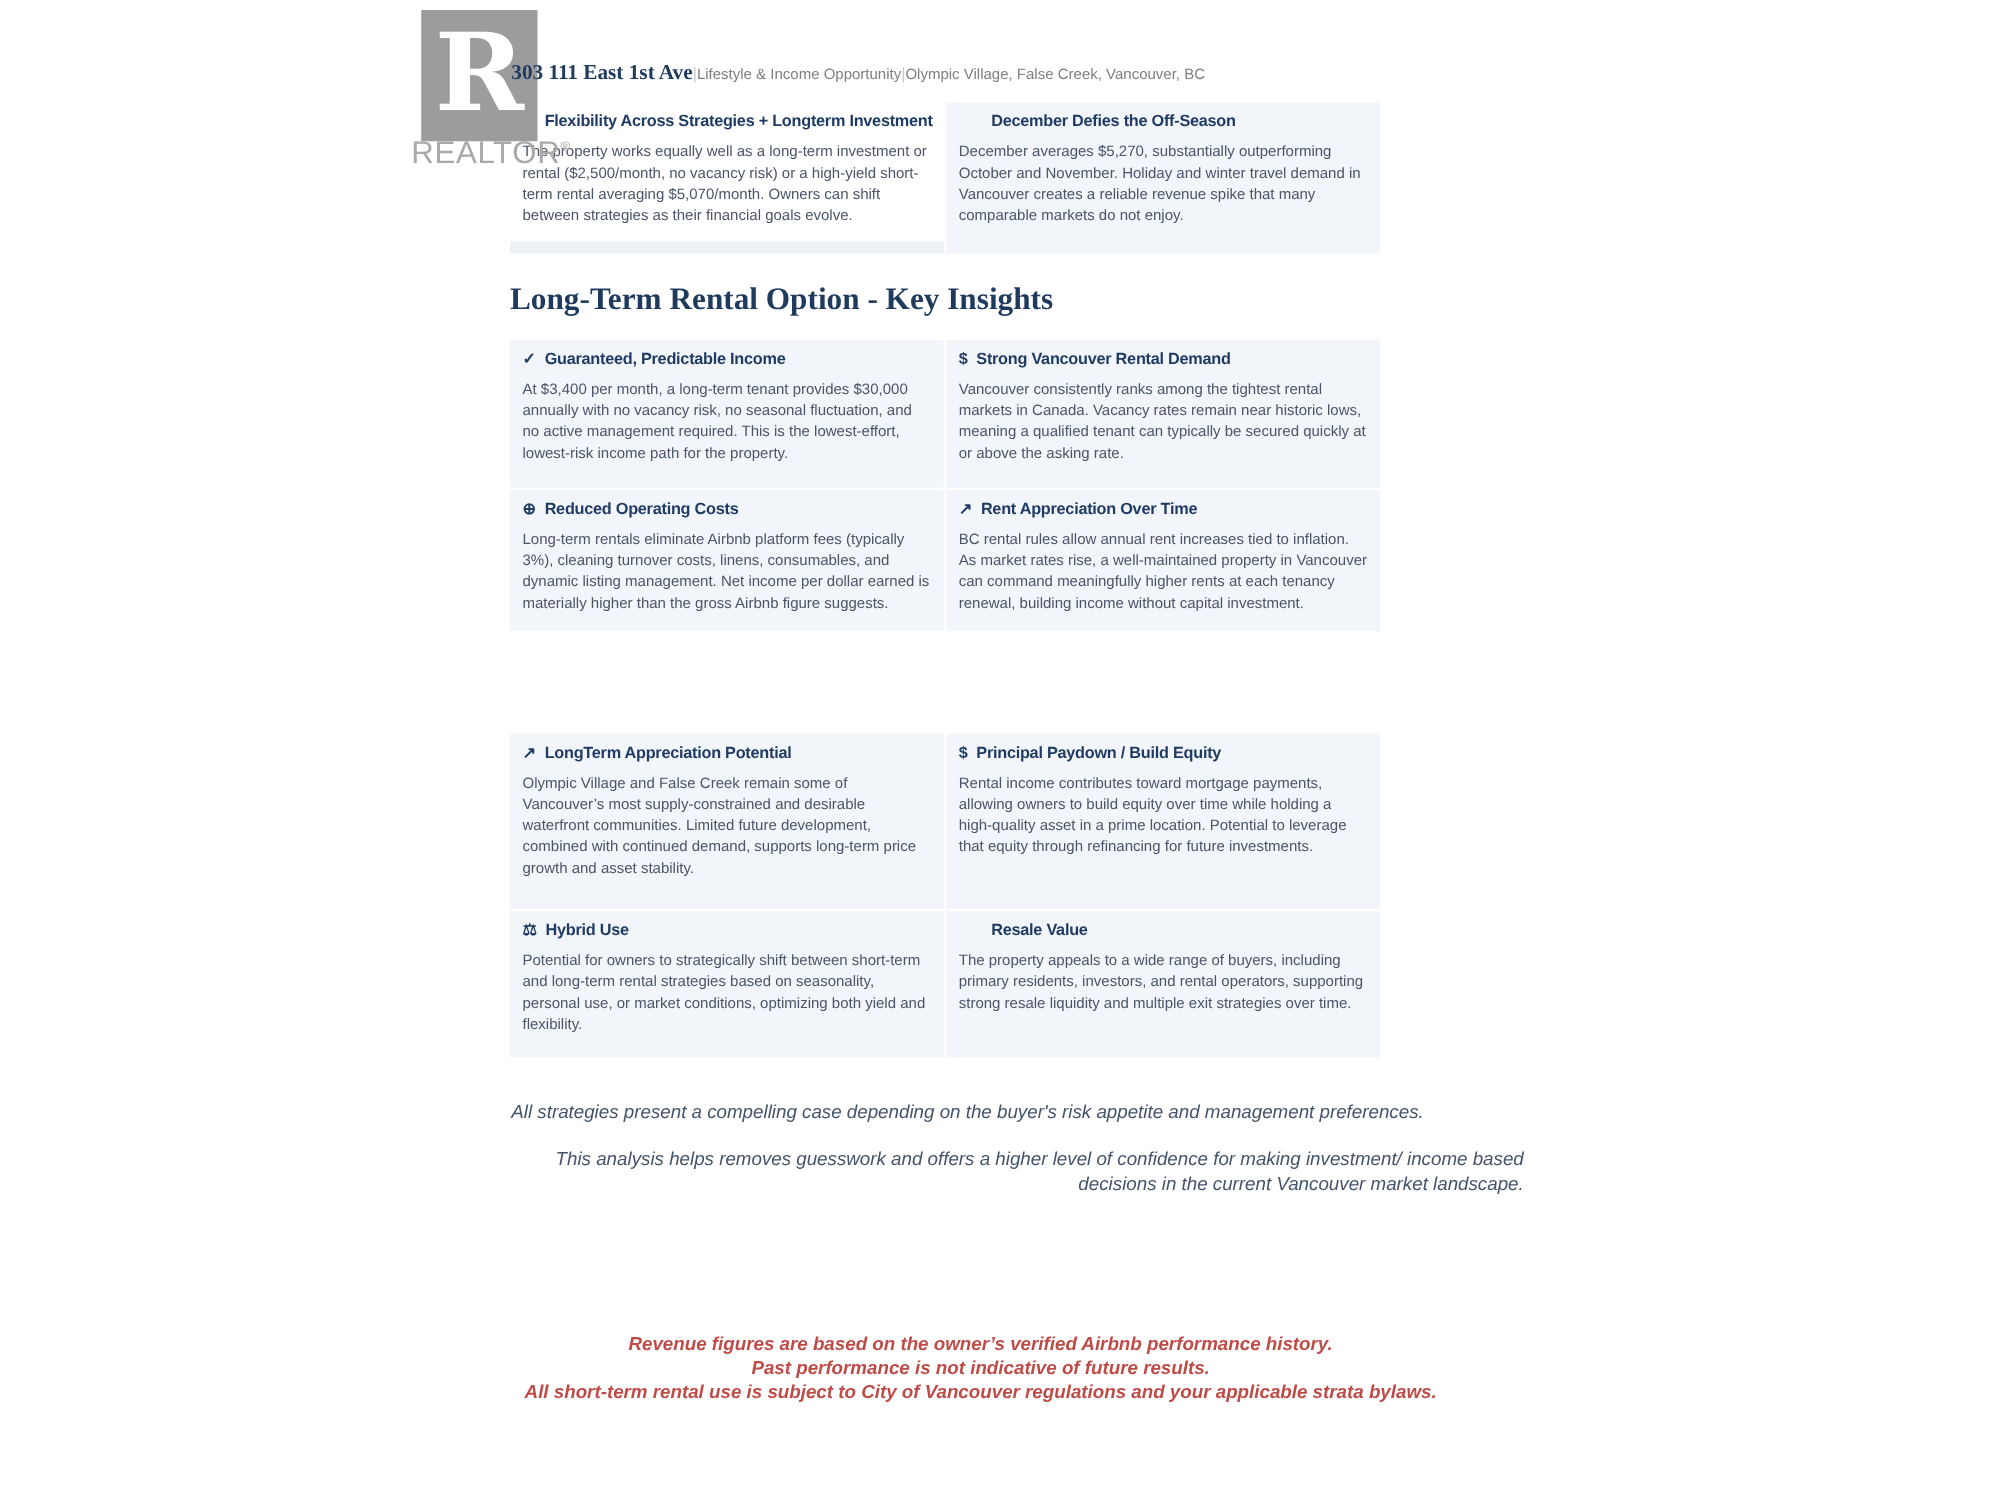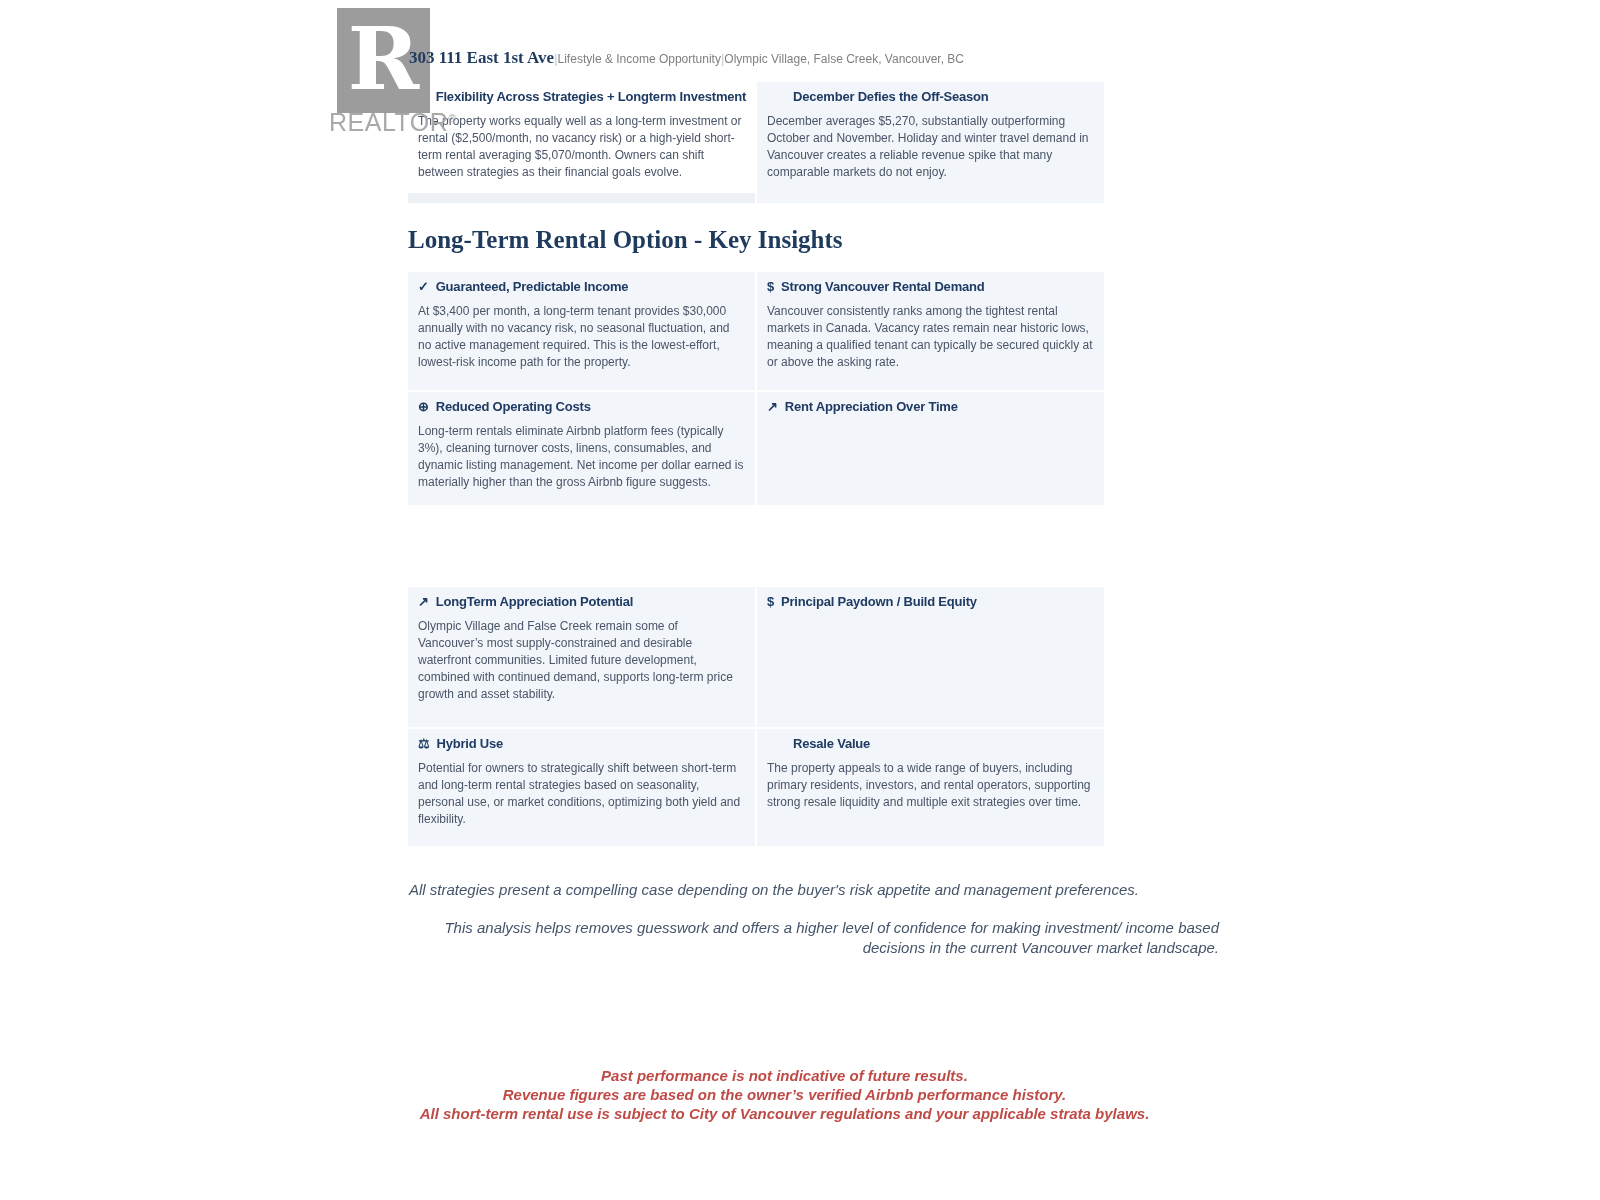--- a/index.html
+++ b/index.html
@@ -143,55 +143,57 @@
         <span class="icon">⊕</span>
         <span>Reduced Operating Costs</span>
       </div>
       <div class="body">Long-term rentals eliminate Airbnb platform fees (typically 3%), cleaning turnover costs, linens, consumables, and dynamic listing management. Net income per dollar earned is materially higher than the gross Airbnb figure suggests.</div>
     </div>
     <div class="card mh113">
       <div class="title">
         <span class="icon">↗</span>
         <span>Rent Appreciation Over Time</span>
       </div>
+      <div class="body">BC rental rules allow annual rent increases tied to inflation. As market rates rise, a well-maintained property in Vancouver can command meaningfully higher rents at each tenancy renewal, building income without capital investment.</div>
     </div>
   </div>
 
 
   <div class="grid" style="top:587px;">
     <div class="card mh140">
       <div class="title">
         <span class="icon">↗</span>
         <span>LongTerm Appreciation Potential</span>
       </div>
       <div class="body">Olympic Village and False Creek remain some of Vancouver’s most supply-constrained and desirable waterfront communities. Limited future development, combined with continued demand, supports long-term price growth and asset stability.</div>
     </div>
     <div class="card mh140">
       <div class="title">
         <span class="icon">$</span>
         <span>Principal Paydown / Build Equity</span>
       </div>
+      <div class="body">Rental income contributes toward mortgage payments, allowing owners to build equity over time while holding a high-quality asset in a prime location. Potential to leverage that equity through refinancing for future investments.</div>
     </div>
     <div class="card mh117">
       <div class="title">
         <span class="icon">⚖</span>
         <span>Hybrid Use</span>
       </div>
       <div class="body">Potential for owners to strategically shift between short-term and long-term rental strategies based on seasonality, personal use, or market conditions, optimizing both yield and flexibility.</div>
     </div>
     <div class="card mh117">
       <div class="title indent">
         <span>Resale Value</span>
       </div>
       <div class="body">The property appeals to a wide range of buyers, including primary residents, investors, and rental operators, supporting strong resale liquidity and multiple exit strategies over time.</div>
     </div>
   </div>
 
   <div class="note one-line" style="top:880px;">All strategies present a compelling case depending on the buyer's risk appetite and management preferences.</div>
   <div class="note" style="top:918px; width:810px;">This analysis helps removes guesswork and offers a higher level of confidence for making investment/ income based decisions in the current Vancouver market landscape.</div>
 
   <div class="disclaimer">
+    <div>Revenue figures are based on the owner’s verified Airbnb performance history.</div>
     <div>Past performance is not indicative of future results.</div>
-    <div>Revenue figures are based on the owner’s verified Airbnb performance history.</div>
     <div>All short-term rental use is subject to City of Vancouver regulations and your applicable strata bylaws.</div>
   </div>
 
 </div>
 
 </body></html>

